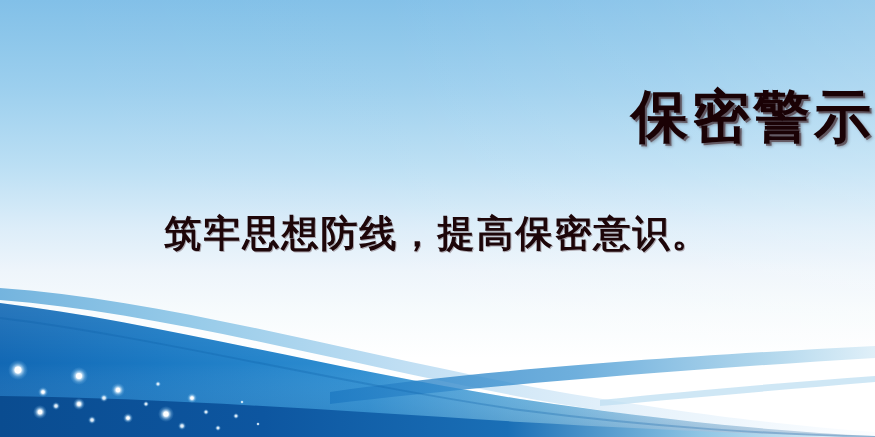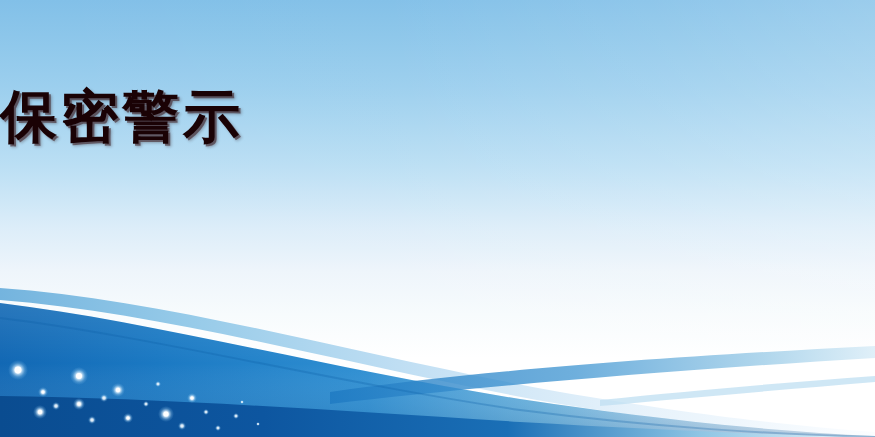--- a/index.html
+++ b/index.html
@@ -66,21 +66,21 @@
     position: absolute;
     left: 0; top: 0;
     width: 875px; height: 437px;
   }
 
   .title {
     position: absolute;
     top: 84px;
     left: 0;
     width: 875px;
-    text-align: left;
+    text-align: right;
     font-size: 57px;
     line-height: 64px;
     font-weight: bold;
     letter-spacing: 4px;
     color: #1a0205;
     text-shadow:
        2px 2px 0 rgba(60,25,30,0.55),
        3px 3px 3px rgba(40,15,20,0.30);
     white-space: nowrap;
   }
@@ -221,15 +221,16 @@
         <circle cx="218" cy="428" r="3" fill="url(#gSpark)"></circle>
         <circle cx="236" cy="416" r="3" fill="url(#gSpark)"></circle>
         <circle cx="242" cy="402" r="2" fill="url(#gSpark)"></circle>
         <circle cx="258" cy="424" r="2" fill="url(#gSpark)"></circle>
       </g>
     </svg>
   </div>
 
   <div class="text-layer">
     <div class="title">保密警示</div>
+    <div class="subtitle">筑牢思想防线，提高保密意识。</div>
   </div>
 
 </div>
 
 </body></html>

